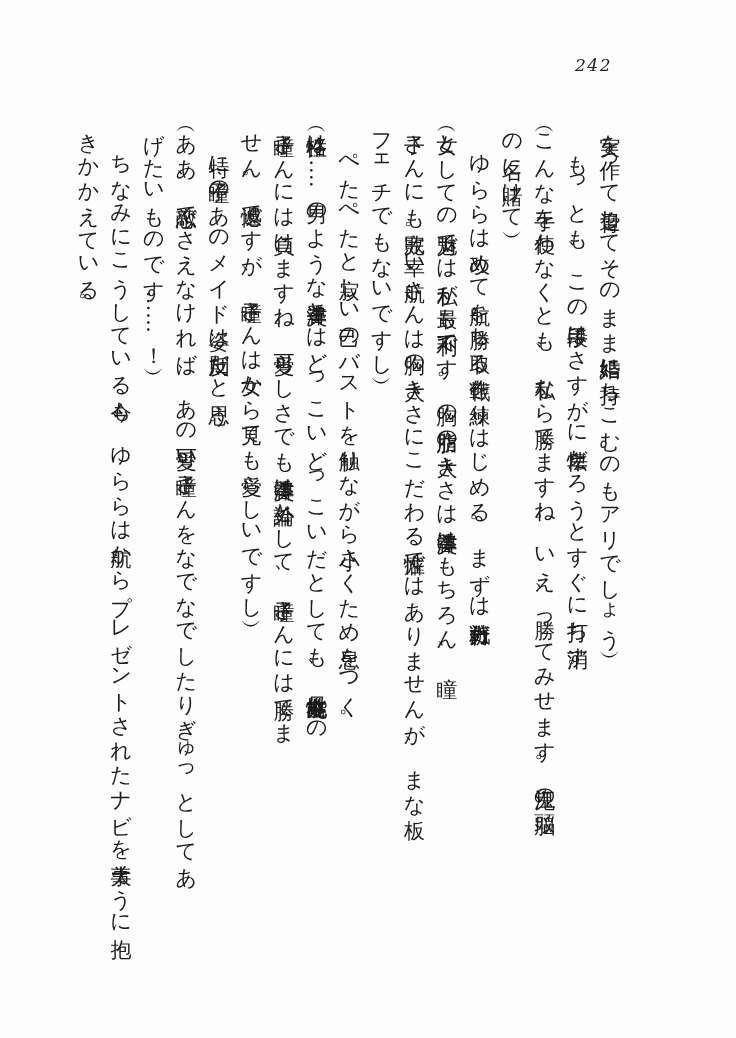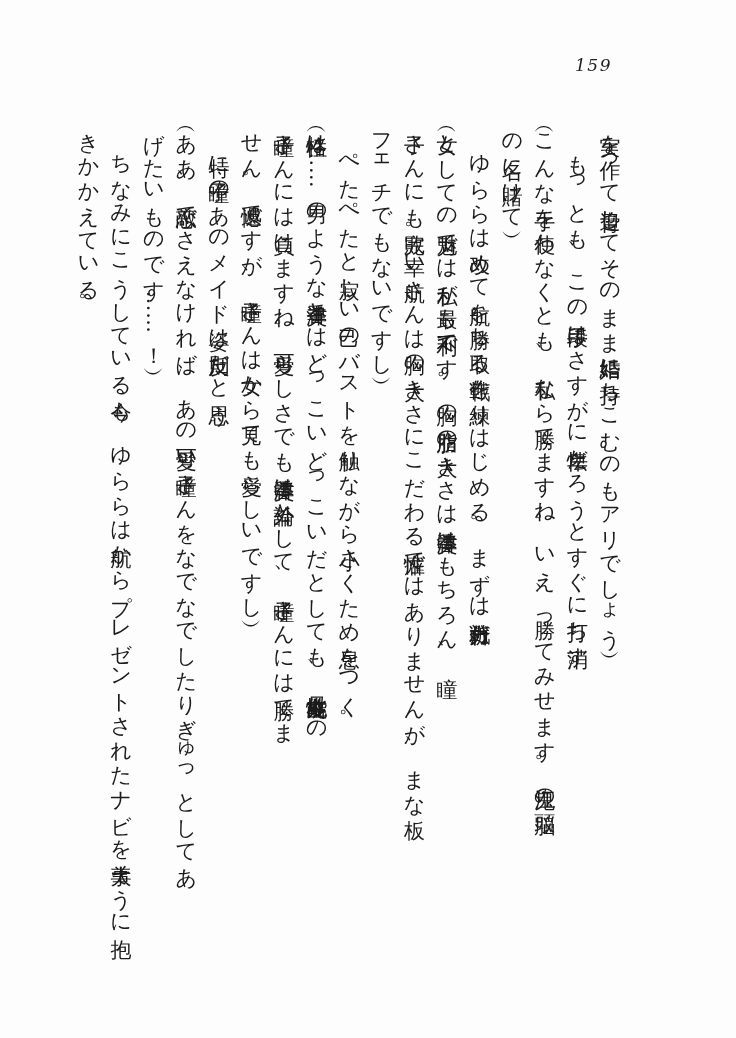--- a/index.html
+++ b/index.html
@@ -35,21 +35,21 @@
     letter-spacing: 0.55px;
     line-height: 32.6px;
   }
   .tline {
     white-space: nowrap;
   }
 </style>
 </head>
 <body>
 
-<div class="folio">159</div>
+<div class="folio">242</div>
 
 <div class="text-block">
   <div class="tline">実を作って脅迫してそのまま結婚に持ちこむのもアリでしょう）</div>
   <div class="tline">　もっとも、この手段はさすがに卑怯だろうとすぐに打ち消す。</div>
   <div class="tline">（こんな手を使わなくとも、私なら勝てますね。いえ、勝ってみせます。鬼江の頭脳</div>
   <div class="tline">の名に賭けて）</div>
   <div class="tline">　ゆららは改めて航を勝ち取る作戦を練りはじめる。まずは戦力分析だ。</div>
   <div class="tline">（女としての魅力では私が最も不利です。胸の脂肪の大きさは香津美はもちろん、瞳</div>
   <div class="tline">子さんにも完敗。幸い航さんは胸の大きさにこだわる性癖ではありませんが、まな板</div>
   <div class="tline">フェチでもないですし）</div>

